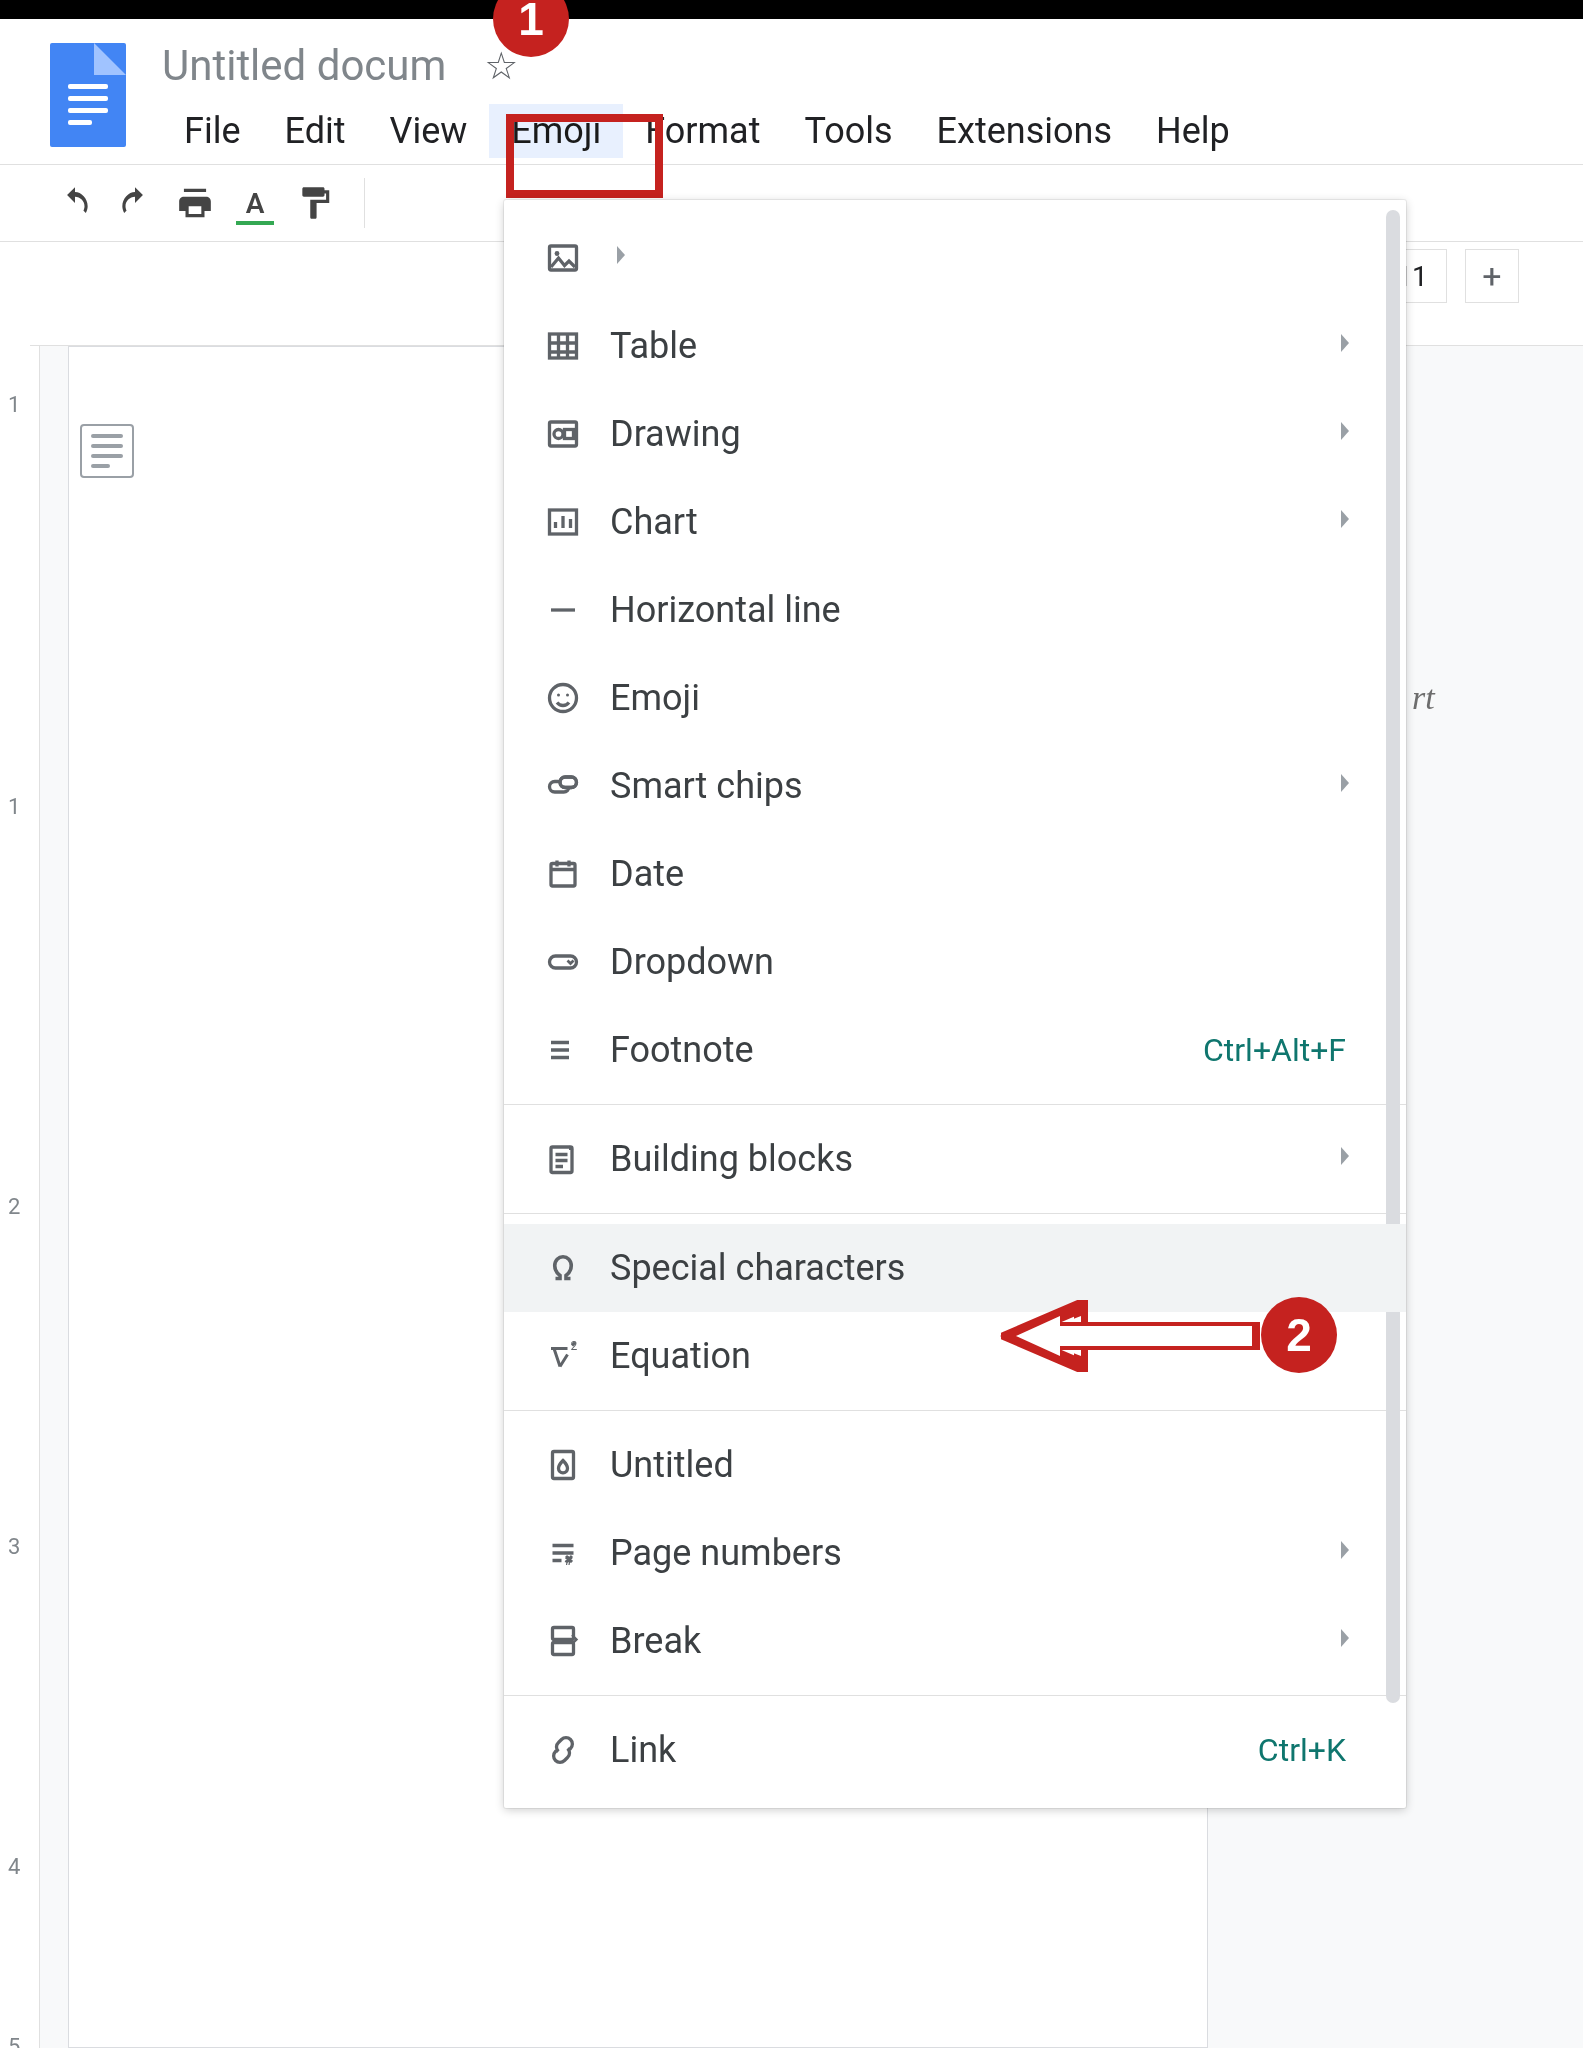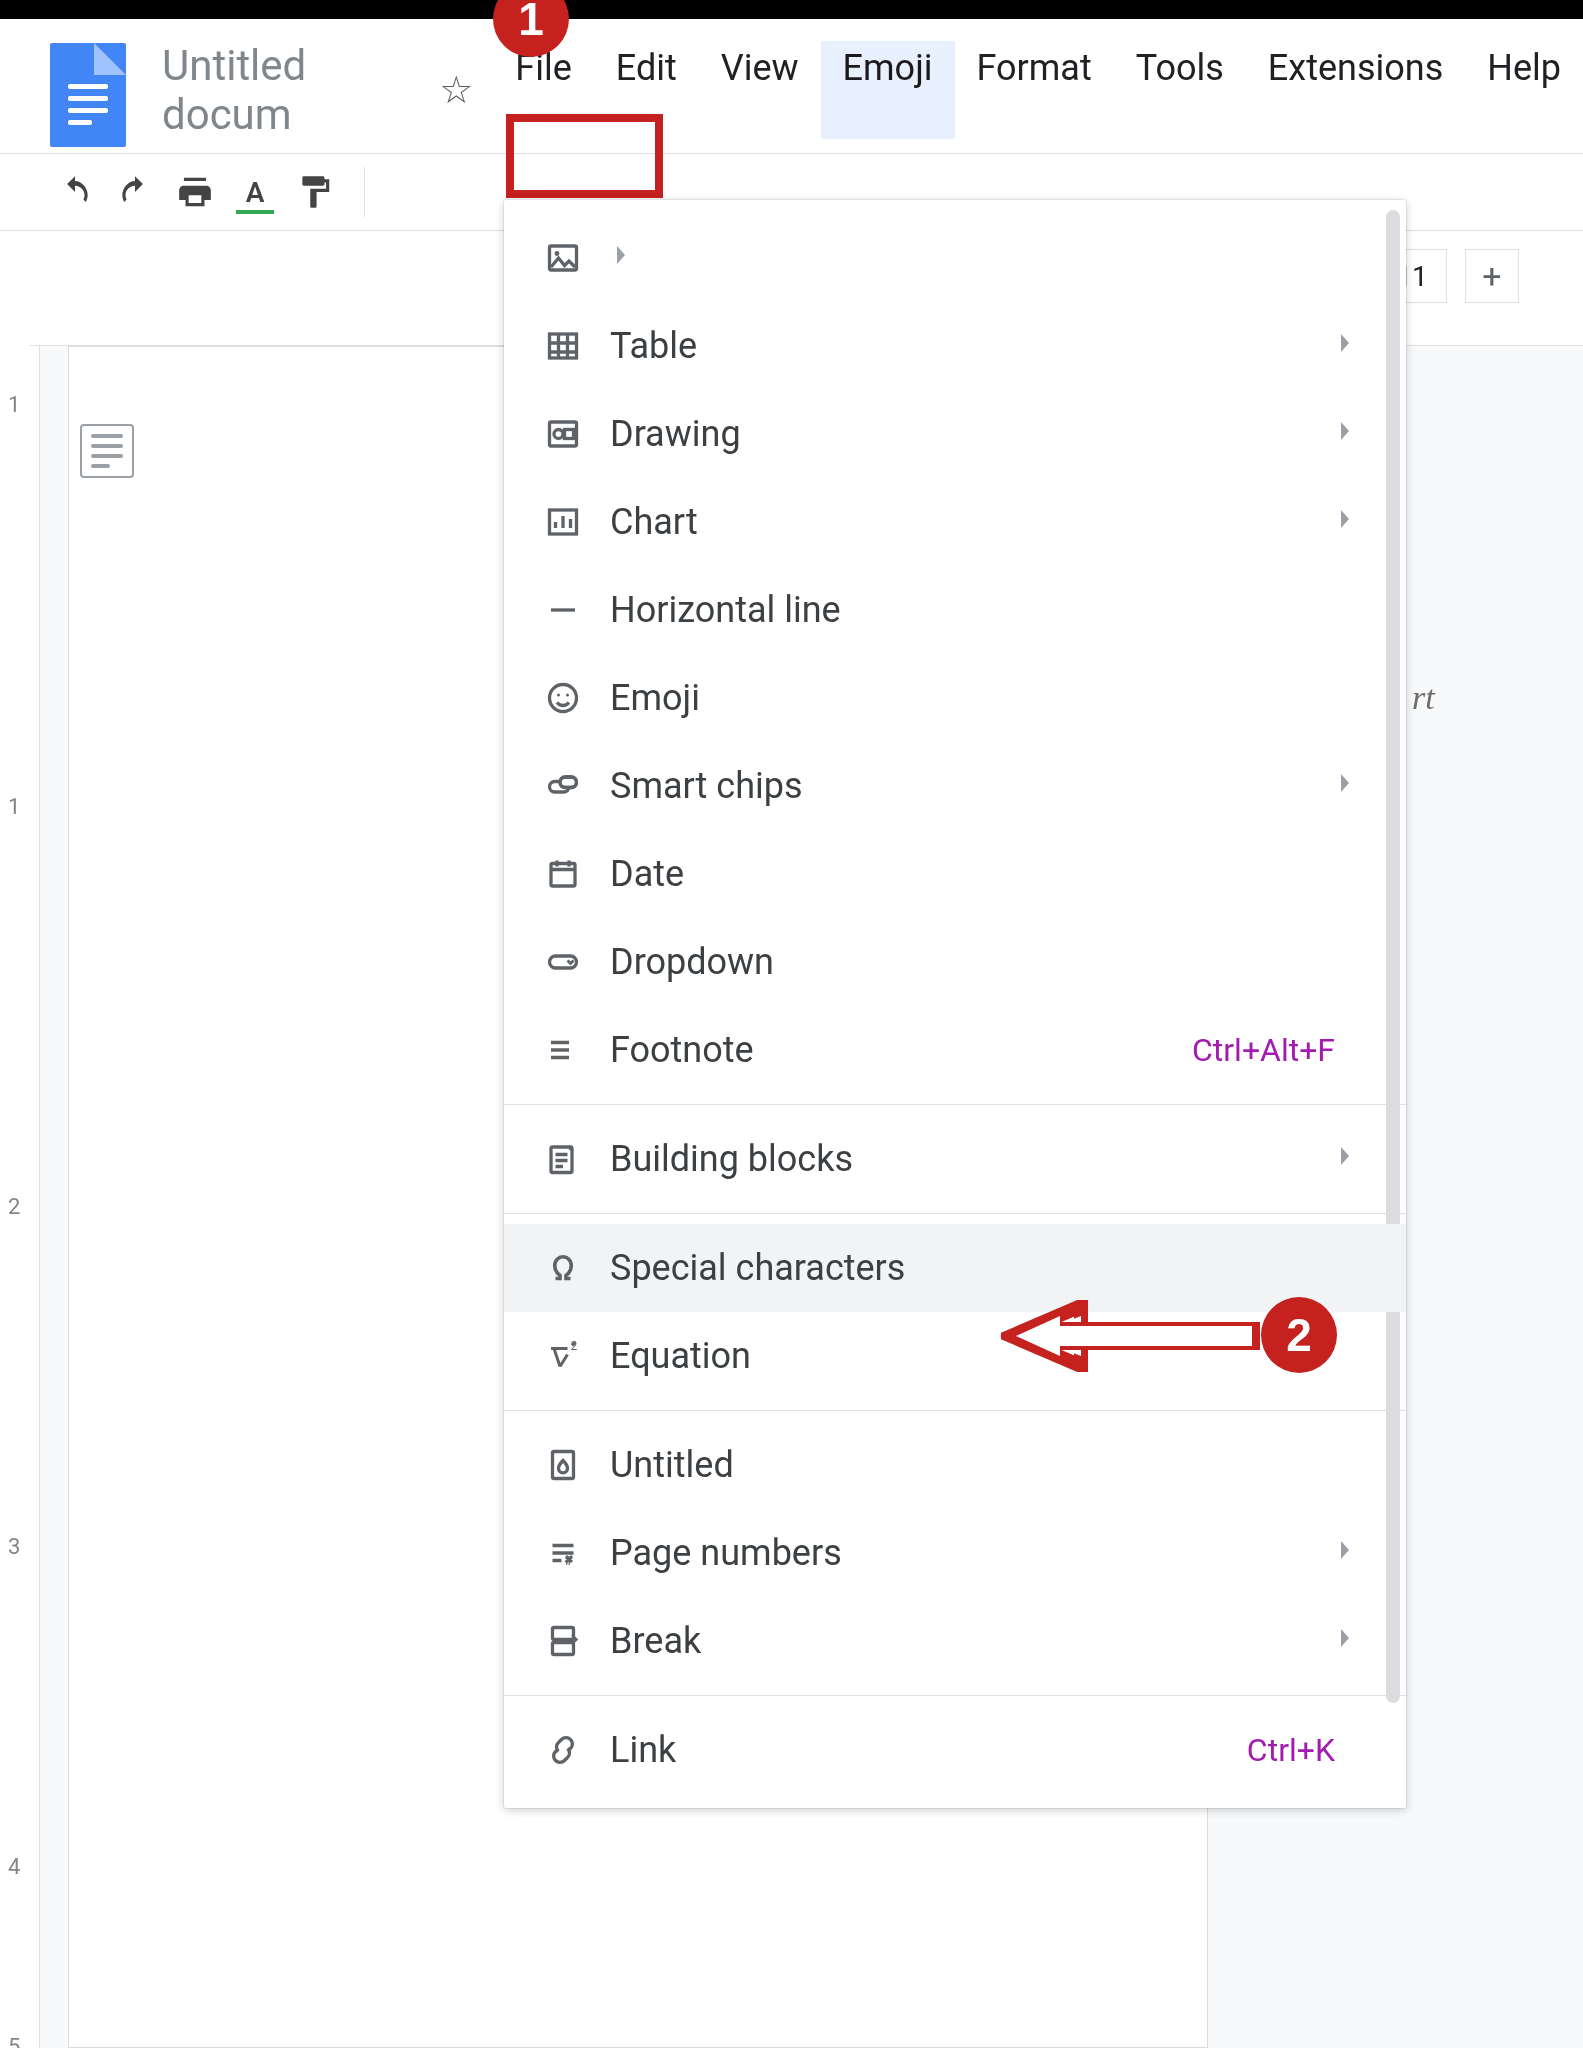--- a/index.html
+++ b/index.html
@@ -32,21 +32,21 @@
     gap:36px;
   }
   .docs-logo{
     width:76px;height:104px;flex:none;position:relative;margin-top:2px;
   }
   .docs-logo .body{position:absolute;inset:0;background:var(--logo-blue);border-radius:2px;}
   .docs-logo .fold{position:absolute;top:0;right:0;width:32px;height:32px;background:#a0c3ff;clip-path:polygon(0 0,100% 100%,0 100%);}
   .docs-logo .lines{position:absolute;left:18px;right:18px;bottom:22px;display:flex;flex-direction:column;gap:7px;}
   .docs-logo .lines span{display:block;height:5px;background:#fff;border-radius:2px;}
   .docs-logo .lines span:last-child{width:60%;}
-  .titlecol{display:flex;flex-direction:row;gap:20px;justify-content:flex-end;}
+  .titlecol{display:flex;flex-direction:column;gap:14px;justify-content:flex-end;}
   .doctitle-row{display:flex;align-items:center;gap:38px;}
   .doctitle{font-size:42px;color:#80868b;font-weight:400;}
   .star{font-size:38px;color:#5f6368;}
   
   .menubar{display:flex;gap:0;margin-top:0;}
   .menu-item{
     font-size:36px;color:#202124;padding:6px 22px;border-radius:0;
     cursor:pointer;user-select:none;position:relative;
   }
   .menu-item.active{background:#e8f0fe;color:#1a1a1a;}
@@ -97,21 +97,21 @@
   }
   .dropdown-scroll .thumb{position:absolute;left:0;right:0;top:0;height:94%;background:#dadce0;border-radius:7px;}
   .dd-item{
     display:flex;align-items:center;height:88px;
     padding:0 40px 0 38px;cursor:pointer;position:relative;
   }
   .dd-item.highlight{background:var(--hover);} 
   .dd-icon{width:42px;flex:none;display:flex;align-items:center;justify-content:center;color:#5f6368;margin-right:26px;}
   .dd-icon svg{width:36px;height:36px;fill:none;stroke:currentColor;stroke-width:2.2;}
   .dd-label{font-size:36px;color:#3c4043;flex:1;}
-  .dd-shortcut{font-size:32px;color:#a21caf;margin-right:31px;}
+  .dd-shortcut{font-size:32px;color:#0f766e;margin-right:20px;}
   .dd-chevron{color:#9aa0a6;margin-right:10px;}
   .dd-chevron svg{width:22px;height:22px;fill:currentColor;}
   .dd-sep{height:1px;background:var(--border);margin:10px 0;}
   
   .hruler{position:absolute;left:30px;top:316px;right:0;height:30px;background:#fff;border-bottom:1px solid #e0e0e0;}
   .vruler{position:absolute;left:0;top:346px;width:40px;bottom:0;background:#fff;border-right:1px solid #e0e0e0;}
   .vruler .num{position:absolute;left:8px;font-size:22px;color:#80868b;transform:translateY(-50%);}
   .canvas{position:absolute;left:40px;top:346px;right:0;bottom:0;background:#f8f9fa;}
   .page{position:absolute;left:28px;top:0;width:1140px;bottom:0;background:#fff;border:1px solid #dadce0;}
   .outline-chip{

